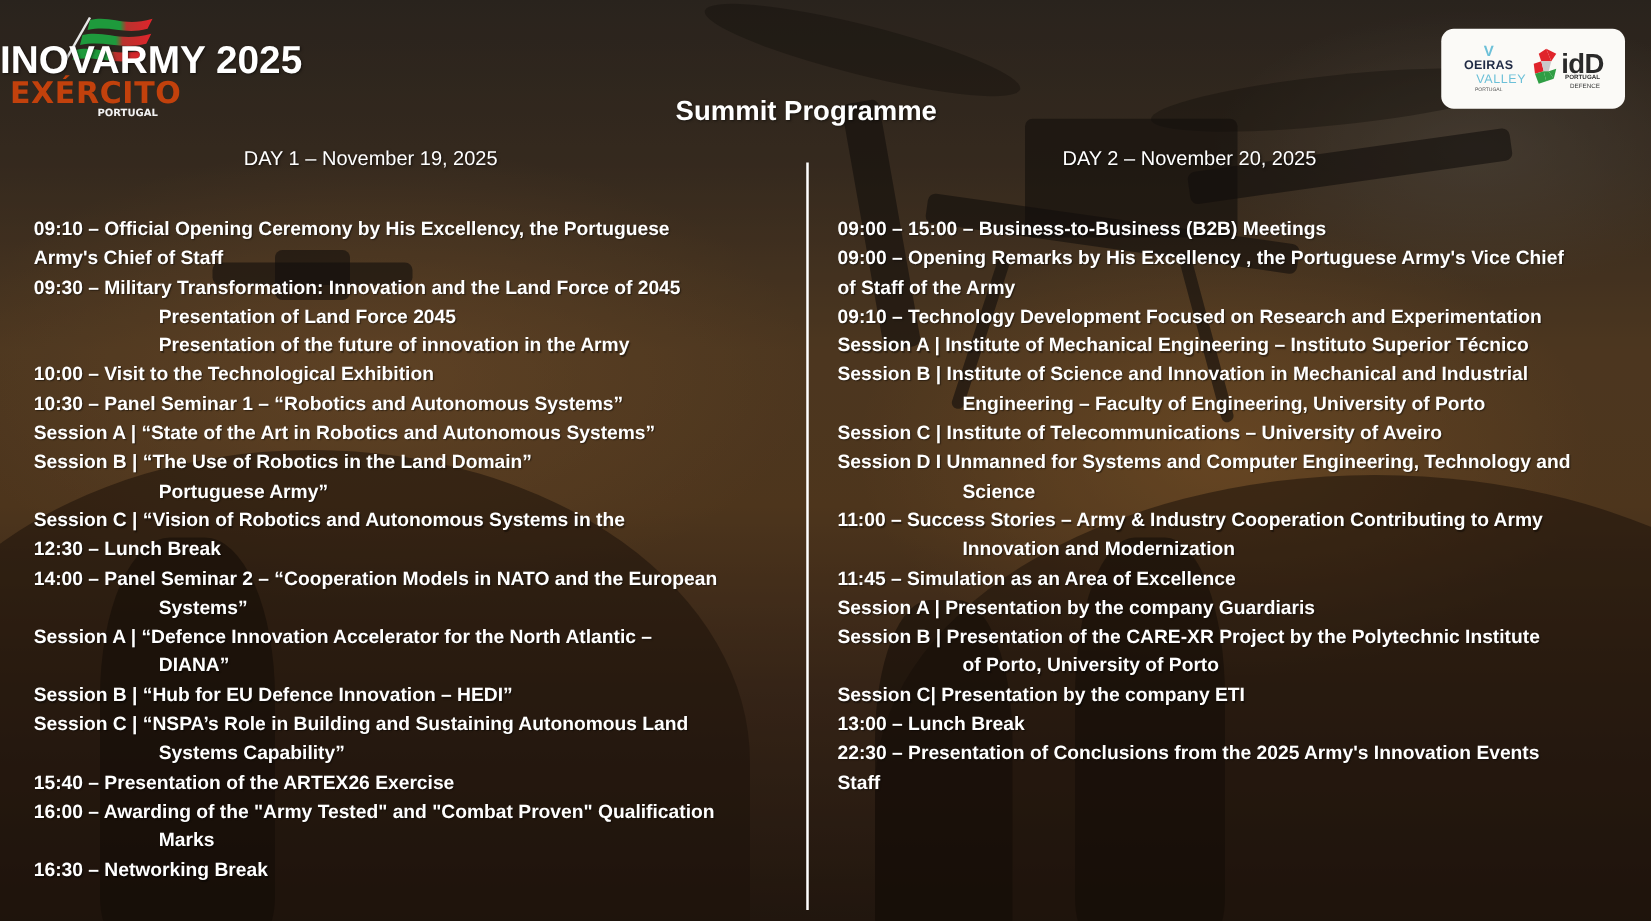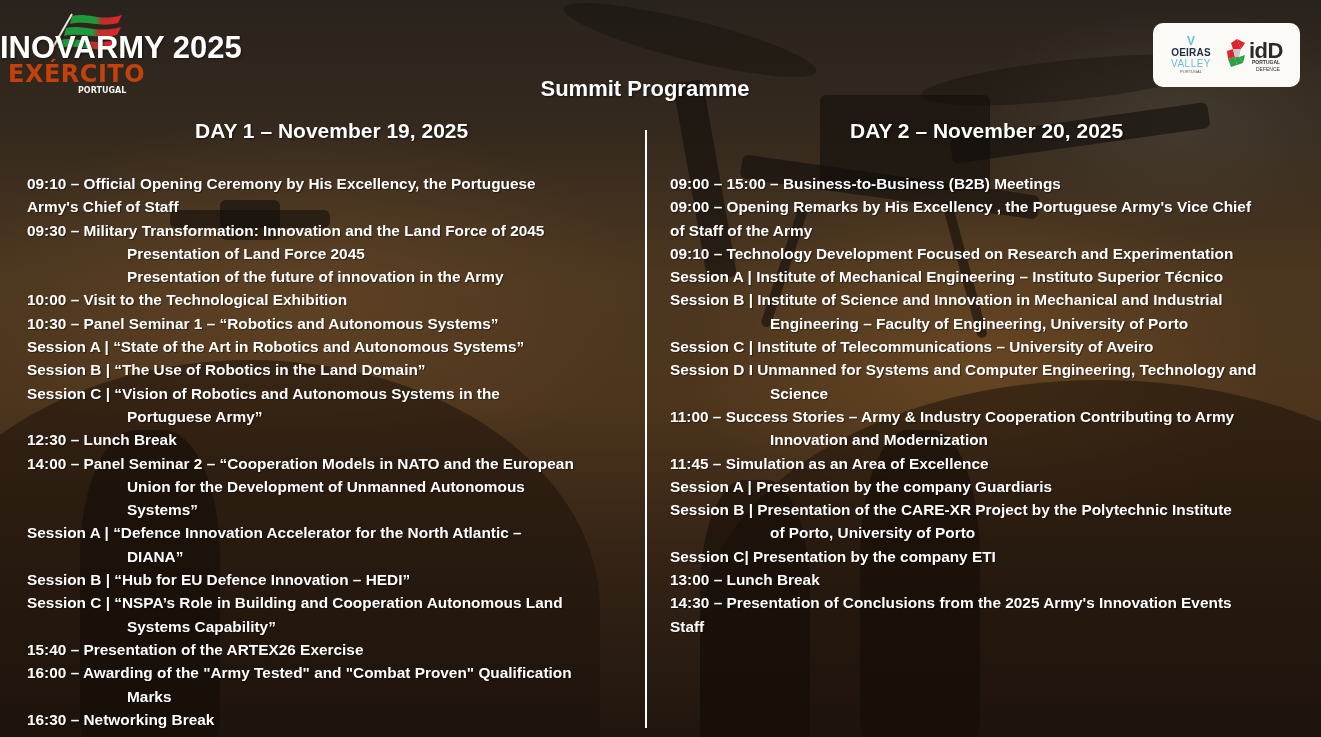--- a/index.html
+++ b/index.html
@@ -33,38 +33,38 @@
     font-family: "DejaVu Sans", sans-serif;
   }
 
   .partner-box {
     position: absolute; left: 1153px; top: 23px; width: 147px; height: 64px;
     background: #fbfaf7; border-radius: 10px;
   }
   .oeiras { position: absolute; left: 8px; top: 12px; width: 60px; text-align: center; }
   .oeiras .v { font-size: 12px; color: #6cc0d8; line-height: 12px; font-weight: bold; }
   .oeiras .t1 { font-size: 10px; font-weight: bold; color: #1f2a44; line-height: 11px; letter-spacing: 0.2px; }
-  .oeiras .t2 { font-size: 10px; color: #6cc0d8; line-height: 11px; letter-spacing: 0.5px; }
+  .oeiras .t2 { font-size: 10px; color: #6cc0d8; line-height: 11px; letter-spacing: 0.5px; text-align: right; }
   .oeiras .t3 { font-size: 4px; color: #555; line-height: 5px; }
   .idd { position: absolute; left: 72px; top: 12px; width: 72px; height: 44px; }
   .idd .mark { position: absolute; left: 0; top: 2px; width: 22px; height: 34px; }
   .idd .txt { position: absolute; left: 24px; top: 4px; font-size: 22px; font-weight: bold; color: #2a2a2a; letter-spacing: -0.5px; line-height: 24px; }
   .idd .s1 { position: absolute; left: 27px; top: 24px; font-size: 5px; font-weight: bold; color: #333; line-height: 6px; }
   .idd .s2 { position: absolute; left: 31px; top: 31px; font-size: 5px; color: #333; line-height: 6px; }
 
   .title {
     position: absolute; left: 0; width: 1321px; top: 30px; text-align: left;
     font-size: 31px; font-weight: bold; text-shadow: 1px 1px 2px rgba(0,0,0,0.5);
   }
   .subtitle {
     position: absolute; left: 0; width: 1290px; top: 76px; text-align: center;
     font-size: 22px; font-weight: bold; text-shadow: 1px 1px 2px rgba(0,0,0,0.5);
   }
   .day-title {
-    position: absolute; top: 119px; font-size: 21px; font-weight: bold;
+    position: absolute; top: 119px; font-size: 16px; font-weight: normal;
     text-shadow: 1px 1px 2px rgba(0,0,0,0.6);
   }
   .divider { position: absolute; left: 645px; top: 130px; width: 2px; height: 598px; background: #ffffff; }
 
   .col { position: absolute; font-size: 15.4px; font-weight: bold; line-height: 23.3px; text-shadow: 1px 1px 1px rgba(0,0,0,0.45); }
   .col-1 { left: 27px; top: 172px; width: 610px; }
   .col-2 { left: 670px; top: 172px; width: 645px; }
   .item { display: block; white-space: nowrap; }
   .cont { padding-left: 100px; }
 </style>
@@ -143,30 +143,29 @@
 <div class="col col-1">
   <span class="item">09:10 – Official Opening Ceremony by His Excellency,  the Portuguese</span>
   <span class="item">Army's Chief of Staff</span>
   <span class="item">09:30 – Military Transformation: Innovation and the Land Force of 2045</span>
   <span class="item cont">Presentation of Land Force 2045</span>
   <span class="item cont">Presentation of the future of innovation in the Army</span>
   <span class="item">10:00 – Visit to the Technological Exhibition</span>
   <span class="item">10:30 – Panel Seminar 1 – “Robotics and Autonomous Systems”</span>
   <span class="item">Session A | “State of the Art in Robotics and Autonomous Systems”</span>
   <span class="item">Session B | “The Use of Robotics in the Land Domain”</span>
+  <span class="item cont">Portuguese Army”</span>
   <span class="item">Session C | “Vision of Robotics and Autonomous Systems in the</span>
-  <span class="item cont">Portuguese Army”</span>
   <span class="item">12:30 – Lunch Break</span>
   <span class="item">14:00 – Panel Seminar 2 – “Cooperation Models in NATO and the European</span>
-  <span class="item cont">Union for the Development of Unmanned Autonomous</span>
   <span class="item cont">Systems”</span>
   <span class="item">Session A | “Defence Innovation Accelerator for the North Atlantic –</span>
   <span class="item cont">DIANA”</span>
   <span class="item">Session B | “Hub for EU Defence Innovation – HEDI”</span>
-  <span class="item">Session C | “NSPA’s Role in Building and Cooperation Autonomous Land</span>
+  <span class="item">Session C | “NSPA’s Role in Building and Sustaining Autonomous Land</span>
   <span class="item cont">Systems Capability”</span>
   <span class="item">15:40 – Presentation of the ARTEX26 Exercise</span>
   <span class="item">16:00 – Awarding of the "Army Tested" and "Combat Proven" Qualification</span>
   <span class="item cont">Marks</span>
   <span class="item">16:30 – Networking Break</span>
 </div>
 
 <div class="col col-2">
   <span class="item">09:00 – 15:00 – Business-to-Business (B2B) Meetings</span>
   <span class="item">09:00 –  Opening Remarks by His Excellency , the Portuguese Army's Vice Chief</span>
@@ -179,15 +178,15 @@
   <span class="item">Session D I Unmanned for Systems and Computer Engineering, Technology and</span>
   <span class="item cont">Science</span>
   <span class="item">11:00 – Success Stories – Army &amp; Industry Cooperation Contributing to Army</span>
   <span class="item cont">Innovation and Modernization</span>
   <span class="item">11:45 – Simulation as an Area of Excellence</span>
   <span class="item">Session A | Presentation by the company Guardiaris</span>
   <span class="item">Session B | Presentation of the CARE-XR Project by the Polytechnic Institute</span>
   <span class="item cont">of Porto, University of Porto</span>
   <span class="item">Session C| Presentation by the company ETI</span>
   <span class="item">13:00 – Lunch Break</span>
-  <span class="item">14:30 – Presentation of Conclusions from the 2025 Army's Innovation Events</span>
+  <span class="item">22:30 – Presentation of Conclusions from the 2025 Army's Innovation Events</span>
   <span class="item">Staff</span>
 </div>
 
 </body></html>

